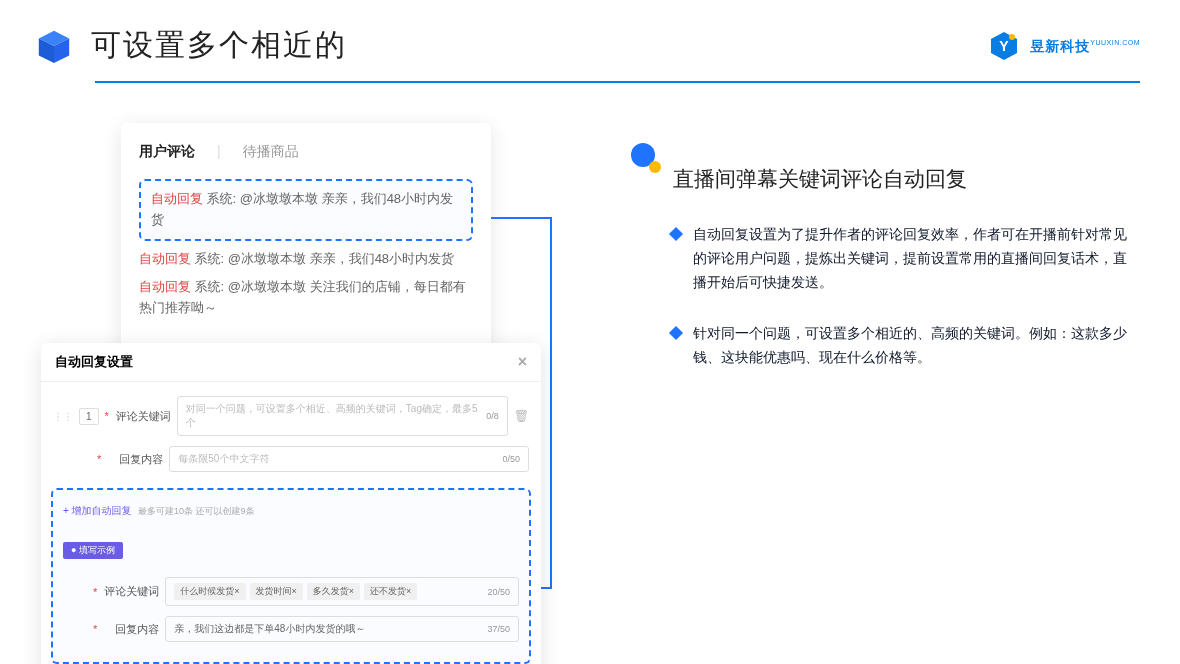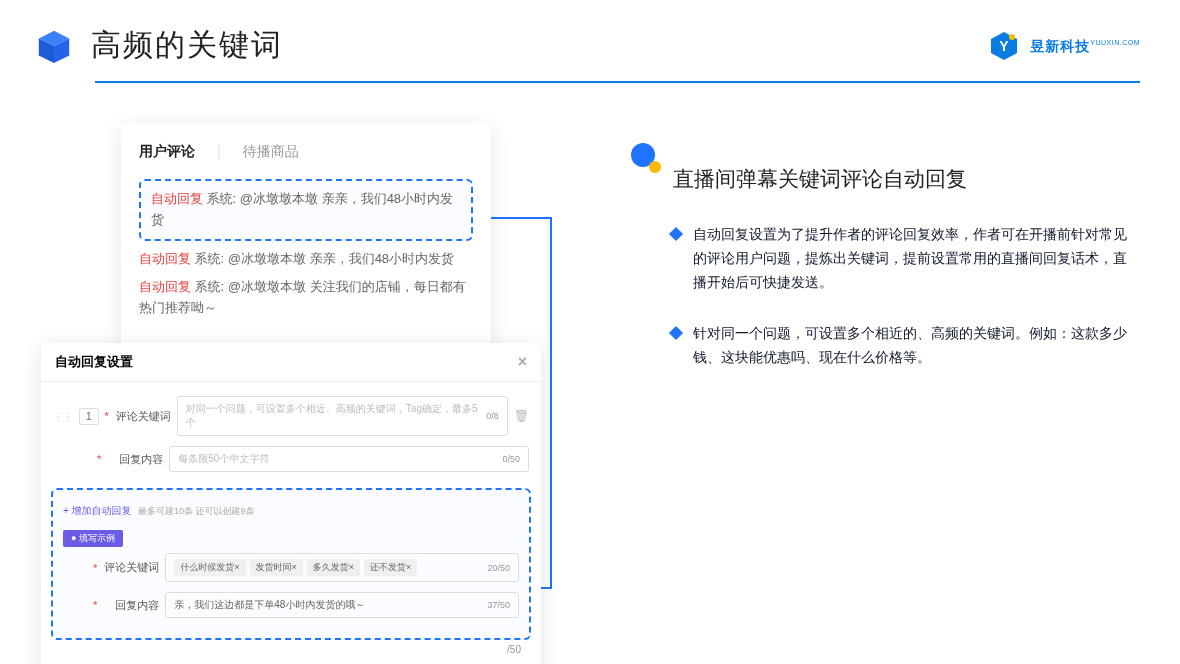--- a/index.html
+++ b/index.html
@@ -38,21 +38,21 @@
 .req { color: #e54444; }
 .flabel { color: #555; width: 56px; text-align: right; }
 .finput { flex: 1; border: 1px solid #ddd; border-radius: 3px; padding: 5px 8px; display: flex; justify-content: space-between; align-items: center; font-size: 10px; color: #bbb; }
 .finput .ph { flex: 1; }
 .finput .ct { color: #999; font-size: 9px; }
 .trash { color: #bbb; font-size: 12px; }
 
 .dashed-wrap { border: 2px dashed #1e73ff; border-radius: 6px; margin: 0 10px; padding: 10px 10px; background: #fafcff; }
 .add-link { color: #6b5ce7; font-size: 10px; }
 .add-hint { color: #aaa; font-size: 9px; margin-left: 2px; }
-.ex-badge { display: inline-block; background: #6b5ce7; color: #fff; font-size: 9px; padding: 2px 8px; border-radius: 2px; margin: 6px 0; }
+.ex-badge { display: inline-block; background: #6b5ce7; color: #fff; font-size: 9px; padding: 2px 8px; border-radius: 2px; margin: 18px 0; }
 .tagbox { display: flex; align-items: center; gap: 4px; }
 .tag { background: #f0f0f0; color: #666; font-size: 9px; padding: 2px 6px; border-radius: 2px; }
 .ex-text { color: #666; font-size: 10px; }
 
 .connector { position: absolute; pointer-events: none; }
 
 .right-col { flex: 1; }
 .right-head { display: flex; align-items: center; gap: 12px; margin-bottom: 30px; }
 .bubble-icon { width: 30px; height: 30px; position: relative; }
 .bub-b { position: absolute; width: 24px; height: 24px; background: #1e73ff; border-radius: 50%; top: 0; left: 0; }
@@ -65,21 +65,21 @@
 </head>
 <body>
 
 <div class="header">
   <div class="header-left">
     <svg class="cube-icon" viewBox="0 0 40 40">
       <polygon points="20,4 36,12 20,20 4,12" fill="#3b82f6"></polygon>
       <polygon points="4,12 20,20 20,38 4,30" fill="#1e5bd6"></polygon>
       <polygon points="36,12 20,20 20,38 36,30" fill="#2563eb"></polygon>
     </svg>
-    <div class="page-title">高频的关键词</div>
+    <div class="page-title">可设置多个相近的</div>
   </div>
   <div class="header-right">
     <svg class="logo-hex" viewBox="0 0 32 32">
       <polygon points="16,2 29,9 29,23 16,30 3,23 3,9" fill="#0a7de3"></polygon>
       <text x="16" y="21" text-anchor="middle" font-size="14" fill="#fff" font-weight="bold">Y</text>
       <circle cx="24" cy="7" r="3" fill="#ffb900"></circle>
     </svg>
     <div class="logo-text-wrap">
       <span class="logo-cn">昱新科技</span>
       <span class="logo-en">YUUXIN.COM</span>

